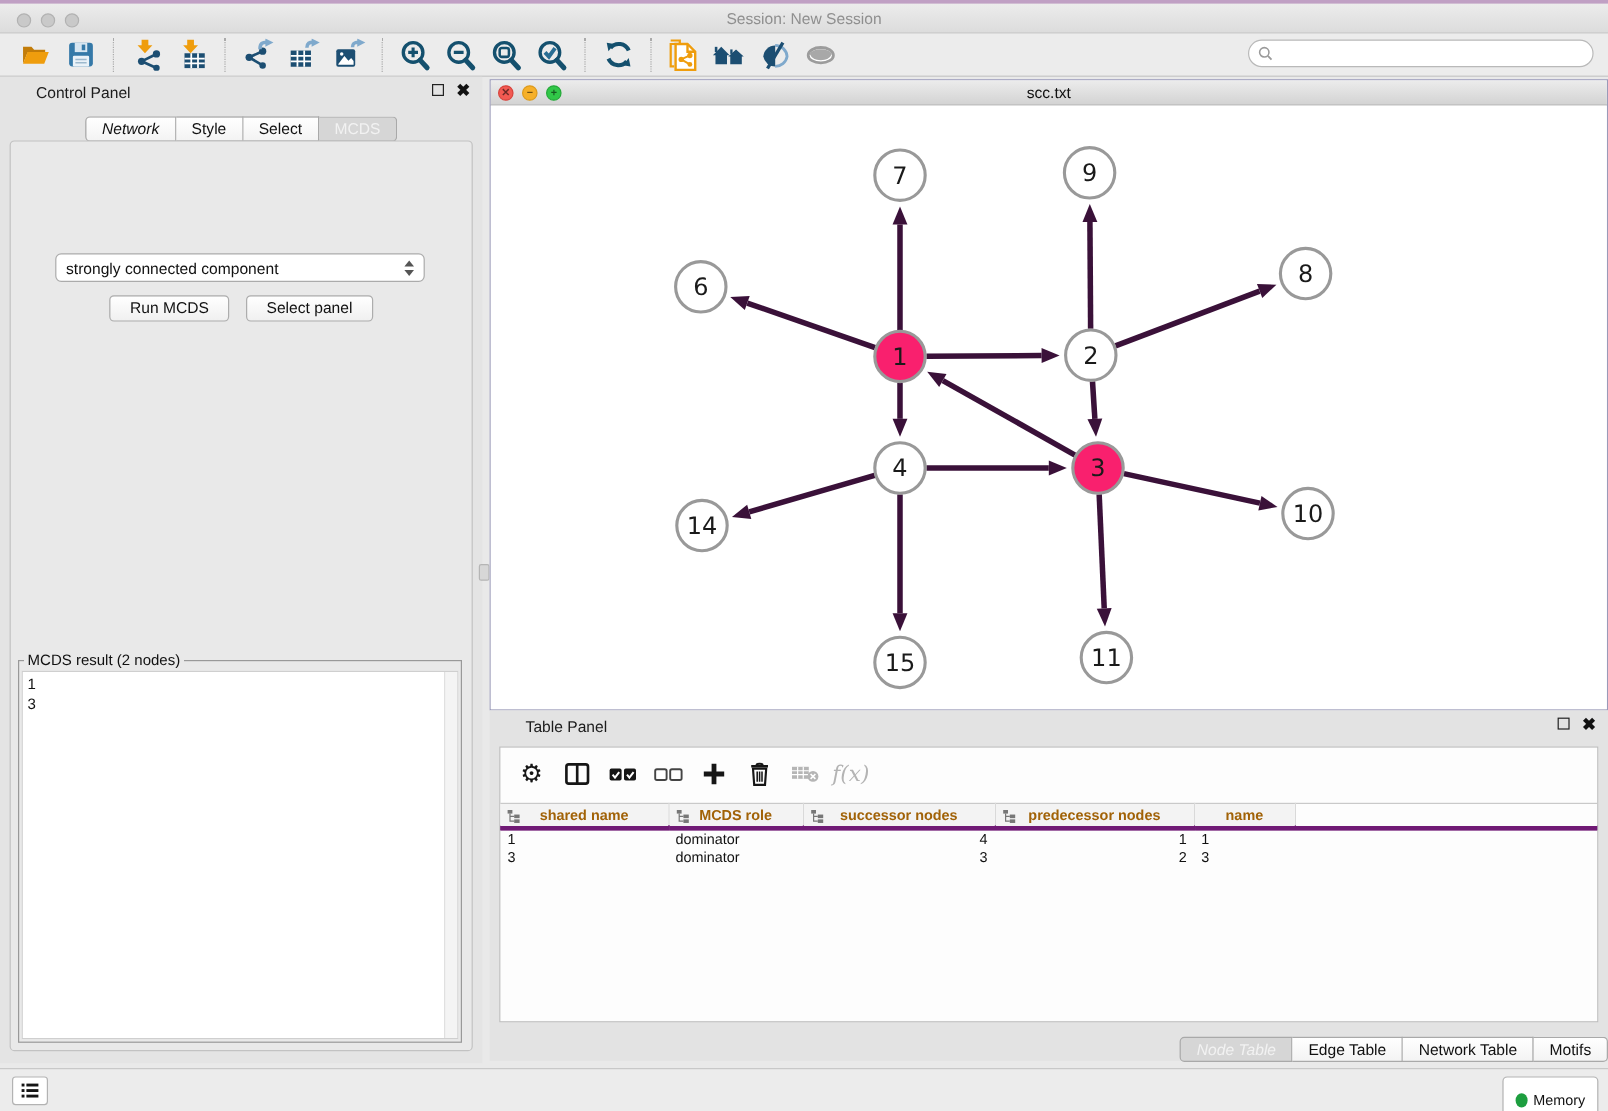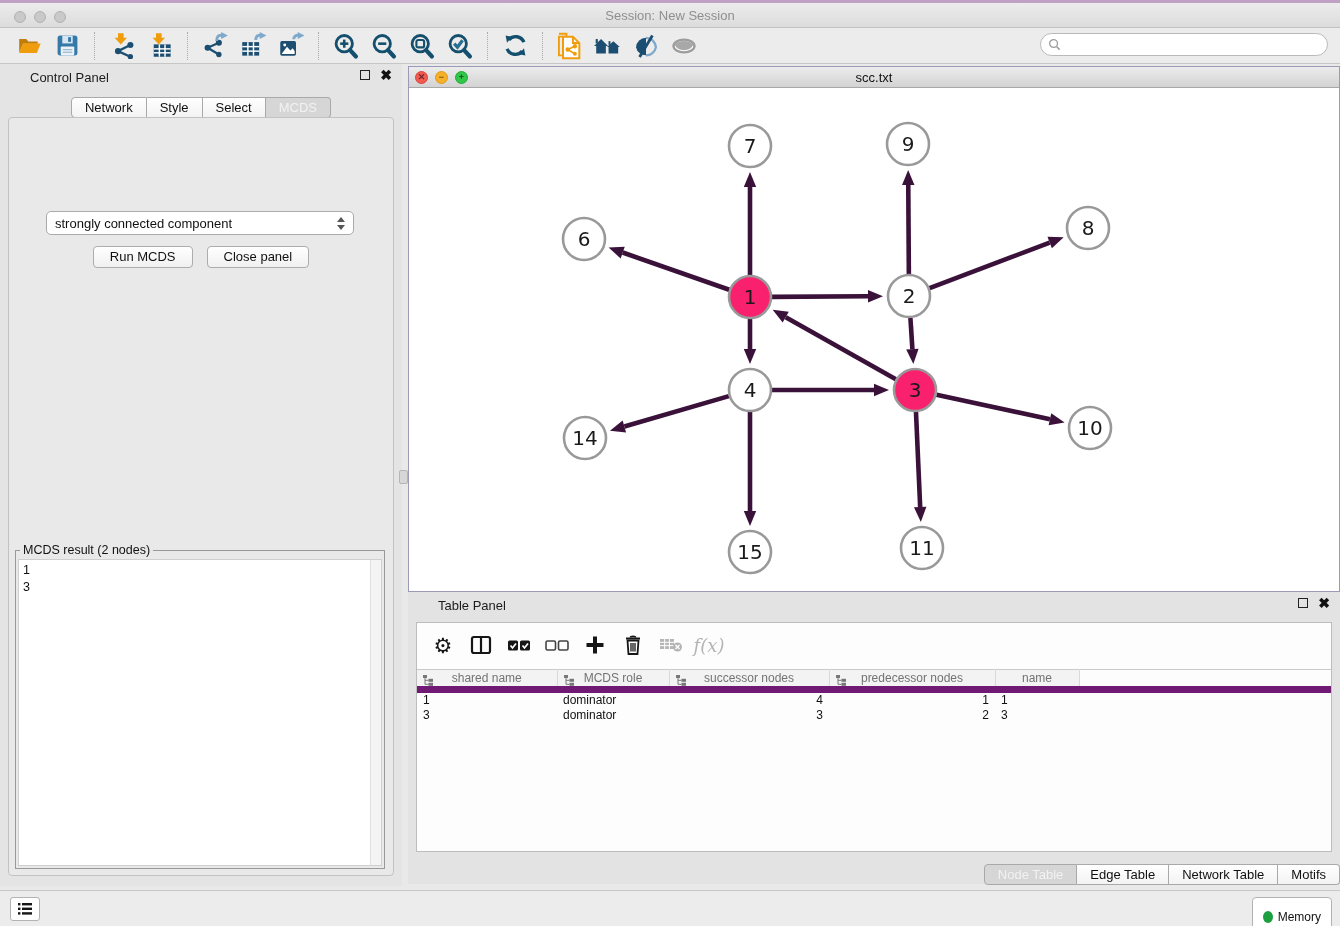--- a/index.html
+++ b/index.html
@@ -27,21 +27,21 @@
   .control-panel { position:absolute; left:0; top:64px; width:402px; height:822px; background:#e4e4e4; }
   .panel-head { position:relative; height:26px;margin-left:20px; }
   .panel-head .ph-title { position:absolute; left:10px; top:6px; font-size:13px; color:#1c1c1c; }
   .panel-btns { position:absolute; right:10px; top:5px; display:flex; gap:10px; align-items:center; }
   .float-box { width:10px; height:10px; border:1.6px solid #222; }
   .close-x { font-size:14px; font-weight:bold; color:#111; line-height:12px; }
 
   .seg { display:inline-flex; }
   .seg .tab { border:1px solid #a9a9a9; border-left:none; background:linear-gradient(#ffffff,#f3f3f3);
     height:21px; line-height:20px; padding:0 13px; font-size:13px; color:#111; cursor:default; white-space:nowrap;}
-  .seg .tab:first-child { border-left:1px solid #a9a9a9; border-radius:4px 0 0 4px; }
+  .seg .tab:first-child { border-left:1px solid #a9a9a9; border-radius:4px 0 0 4px;font-style:italic; }
   .seg .tab:last-child { border-radius:0 4px 4px 0; }
   .seg .tab.selected { background:#d6d6d6; color:#f2f2f2; }
 
   .cp-tabs { position:absolute; left:0; right:0; top:33px; text-align:center; }
   .cp-body { position:absolute; left:8px; right:8px; top:53px; bottom:10px;
     background:#e9e9e9; border:1px solid #c2c2c2; border-radius:4px; }
   .opt-label { position:absolute; left:0; right:0; top:70px; text-align:center; font-size:13px; color:#111; }
   .dropdown { position:absolute; left:37px; top:93px; width:308px; height:24px; background:#fff;
     border:1px solid #ababab; border-radius:5px; display:flex; align-items:center; padding:0 8px; font-size:13px; }
   .dropdown .dd-value { flex:1; color:#111; }
@@ -77,22 +77,22 @@
 
   
   .table-panel { position:absolute; left:408px; top:592px; width:932px; height:292px; background:#e3e3e3; }
   .tp-inset { position:absolute; left:8px; right:8px; top:30px; height:230px; background:#fdfdfd; border:1px solid #bdbdbd; }
   .tp-toolbar { position:absolute; left:0; right:0; top:0; height:44px; display:flex; align-items:center; padding-left:10px; gap:6px; }
   .tp-btn { width:32px; height:32px; display:flex; align-items:center; justify-content:center; }
   .gear-glyph { font-size:21px; color:#161616; line-height:1; }
   .fx-glyph { font-family:"DejaVu Serif", serif; font-style:italic; font-size:18px; color:#b4b4b4; }
 
   table.node-table { position:absolute; left:0; right:0; top:46px; border-collapse:collapse; width:100%; table-layout:fixed; }
-  table.node-table th { height:20px; background:#f3f3f3; border-top:1px solid #c9c9c9; border-bottom:7px solid #701a75;
-    border-right:1px solid #d9d9d9; font-size:12px; font-weight:normal; color:#737373; position:relative; text-align:center; }
+  table.node-table th { height:20px; background:#f3f3f3; border-top:1px solid #c9c9c9; border-bottom:4px solid #701a75;
+    border-right:1px solid #d9d9d9; font-size:12px; font-weight:bold; color:#a16207; position:relative; text-align:center; }
   table.node-table th .th-icon { position:absolute; left:5px; top:4px; }
   table.node-table td { height:16px; font-size:12px; color:#111; padding:0 6px; }
   td.num { text-align:right; padding-right:20px; }
   td.num2 { text-align:right; padding-right:8px; }
 
   .tp-tabs { position:absolute; left:0; right:0; top:272px; text-align:right; }
 
   
   .statusbar { position:absolute; left:0; top:890px; width:1340px; height:36px; background:#ececec; border-top:1px solid #c8c8c8; }
   .sb-left-btn { position:absolute; left:10px; top:6px; width:30px; height:24px; background:#fff; border:1px solid #b3b3b3;
@@ -286,21 +286,21 @@
     <div class="cp-body">
       <div class="dropdown">
         <span class="dd-value">strongly connected component</span>
         <span class="stepper">
           <span class="tri-up"></span>
             <span class="tri-dn"></span>
         </span>
       </div>
       <div class="cp-buttons">
         <button class="btn">Run MCDS</button>
-        <button class="btn">Close panel</button>
+        <button class="btn">Select panel</button>
       </div>
       <fieldset class="result-fieldset">
         <legend>MCDS result (2 nodes)</legend>
         <div class="result-area">
           <div class="result-text">
             <div>1</div>
             <div>3</div>
           </div>
           <div class="result-scroll"></div>
         </div>

